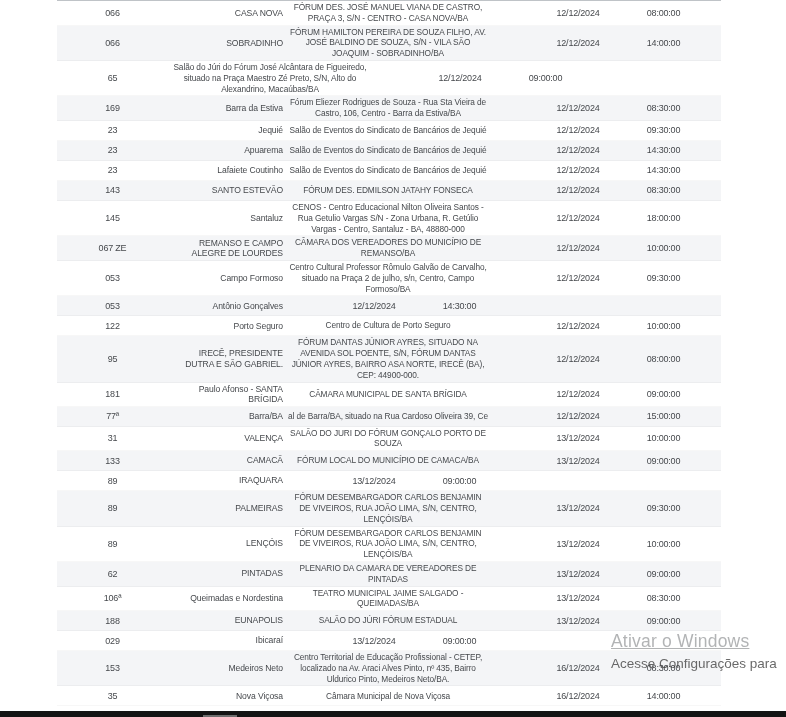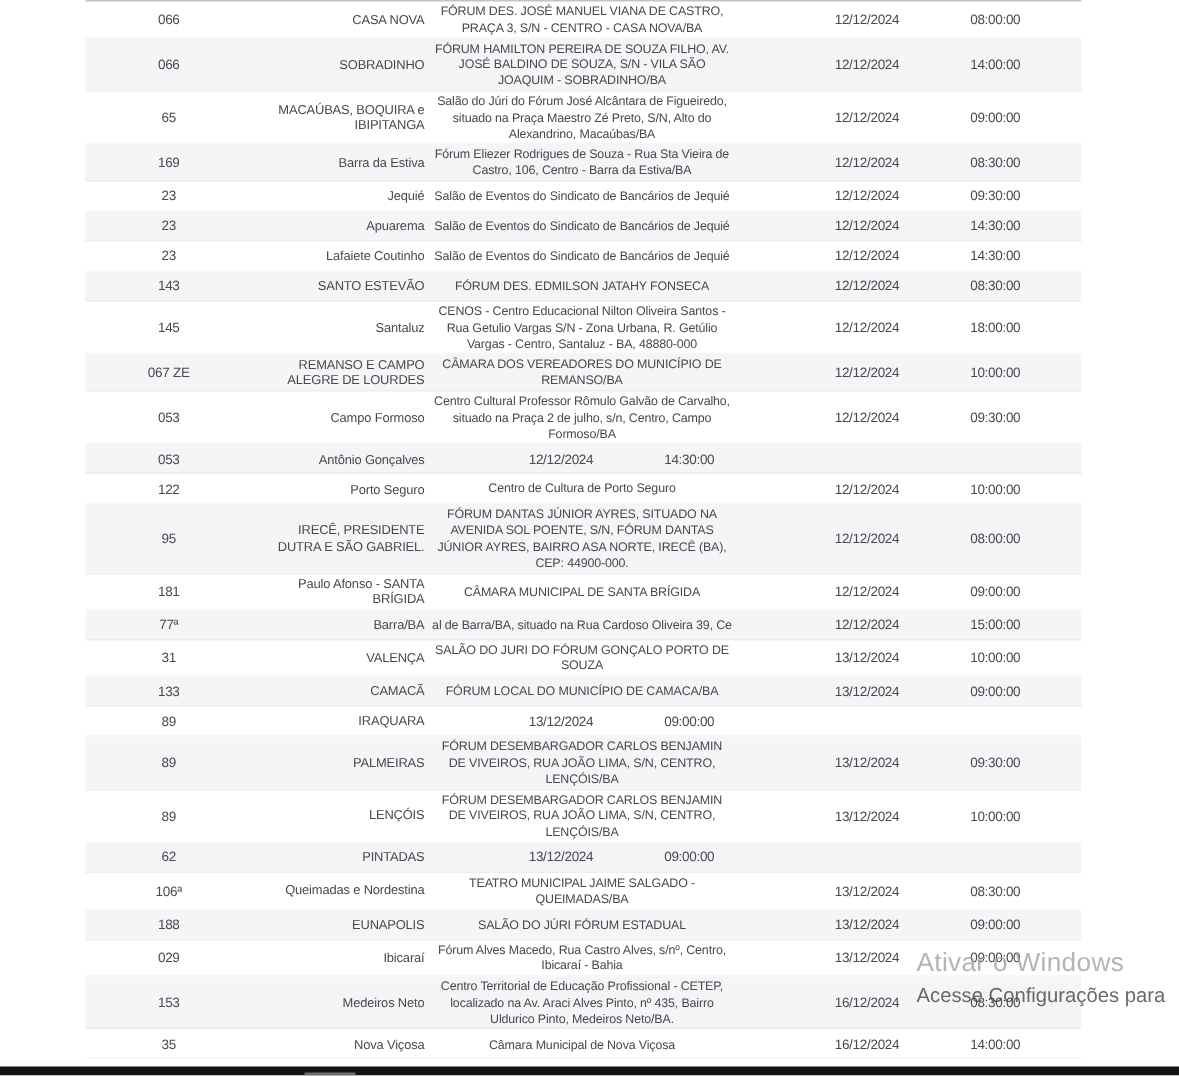--- a/index.html
+++ b/index.html
@@ -38,21 +38,21 @@
   .c-time .t{ position:relative; left:-30px; display:inline-block; }
   #watermark{
     position:absolute;
     left:611px; top:631px;
     color:#9d9fa1;
     opacity:0.78;
     white-space:nowrap;
     pointer-events:none;
     z-index:5;
   }
-  #watermark .wm1{ font-size:17.5px; font-weight:400; letter-spacing:0.2px; }
+  #watermark .wm1{ font-size:17.5px; font-weight:400; letter-spacing:0.2px;text-decoration:underline; }
   #watermark .wm2{ font-size:13.5px; margin-top:4px; color:#404040; }
   #bottom-bar{
     position:absolute;
     left:0; bottom:0; width:786px; height:6px;
     background:#131313;
     z-index:10;
   }
   #bottom-bar .seg{
     position:absolute;
     left:203px; bottom:0; width:34px; height:2px;
@@ -72,21 +72,20 @@
     </div>
     <div class="row shaded">
       <div class="cell c-zone">066</div>
       <div class="cell c-loc">SOBRADINHO</div>
       <div class="cell c-venue">FÓRUM HAMILTON PEREIRA DE SOUZA FILHO, AV. JOSÉ BALDINO DE SOUZA, S/N - VILA SÃO JOAQUIM - SOBRADINHO/BA</div>
       <div class="cell c-date">12/12/2024</div>
       <div class="cell c-time"><span class="t">14:00:00</span></div>
     </div>
     <div class="row">
       <div class="cell c-zone">65</div>
-      <div class="cell c-loc">MACAÚBAS, BOQUIRA e IBIPITANGA</div>
       <div class="cell c-venue">Salão do Júri do Fórum José Alcântara de Figueiredo, situado na Praça Maestro Zé Preto, S/N, Alto do Alexandrino, Macaúbas/BA</div>
       <div class="cell c-date">12/12/2024</div>
       <div class="cell c-time"><span class="t">09:00:00</span></div>
     </div>
     <div class="row shaded">
       <div class="cell c-zone">169</div>
       <div class="cell c-loc">Barra da Estiva</div>
       <div class="cell c-venue">Fórum Eliezer Rodrigues de Souza - Rua Sta Vieira de Castro, 106, Centro - Barra da Estiva/BA</div>
       <div class="cell c-date">12/12/2024</div>
       <div class="cell c-time"><span class="t">08:30:00</span></div>
@@ -204,41 +203,41 @@
     <div class="row">
       <div class="cell c-zone">89</div>
       <div class="cell c-loc">LENÇÓIS</div>
       <div class="cell c-venue">FÓRUM DESEMBARGADOR CARLOS BENJAMIN DE VIVEIROS, RUA JOÃO LIMA, S/N, CENTRO, LENÇÓIS/BA</div>
       <div class="cell c-date">13/12/2024</div>
       <div class="cell c-time"><span class="t">10:00:00</span></div>
     </div>
     <div class="row shaded">
       <div class="cell c-zone">62</div>
       <div class="cell c-loc">PINTADAS</div>
+      <div class="cell c-venue">PLENARIO DA CAMARA DE VEREADORES DE PINTADAS</div>
       <div class="cell c-date">13/12/2024</div>
       <div class="cell c-time"><span class="t">09:00:00</span></div>
     </div>
     <div class="row">
       <div class="cell c-zone">106ª</div>
       <div class="cell c-loc">Queimadas e Nordestina</div>
       <div class="cell c-venue">TEATRO MUNICIPAL JAIME SALGADO - QUEIMADAS/BA</div>
       <div class="cell c-date">13/12/2024</div>
       <div class="cell c-time"><span class="t">08:30:00</span></div>
     </div>
     <div class="row shaded">
       <div class="cell c-zone">188</div>
       <div class="cell c-loc">EUNAPOLIS</div>
       <div class="cell c-venue">SALÃO DO JÚRI FÓRUM ESTADUAL</div>
       <div class="cell c-date">13/12/2024</div>
       <div class="cell c-time"><span class="t">09:00:00</span></div>
     </div>
     <div class="row">
       <div class="cell c-zone">029</div>
       <div class="cell c-loc">Ibicaraí</div>
-      <div class="cell c-venue">Fórum Alves Macedo, Rua Castro Alves, s/nº, Centro, Ibicaraí - Bahia</div>
       <div class="cell c-date">13/12/2024</div>
       <div class="cell c-time"><span class="t">09:00:00</span></div>
     </div>
     <div class="row shaded">
       <div class="cell c-zone">153</div>
       <div class="cell c-loc">Medeiros Neto</div>
       <div class="cell c-venue">Centro Territorial de Educação Profissional - CETEP, localizado na Av. Araci Alves Pinto, nº 435, Bairro Uldurico Pinto, Medeiros Neto/BA.</div>
       <div class="cell c-date">16/12/2024</div>
       <div class="cell c-time"><span class="t">08:30:00</span></div>
     </div>

